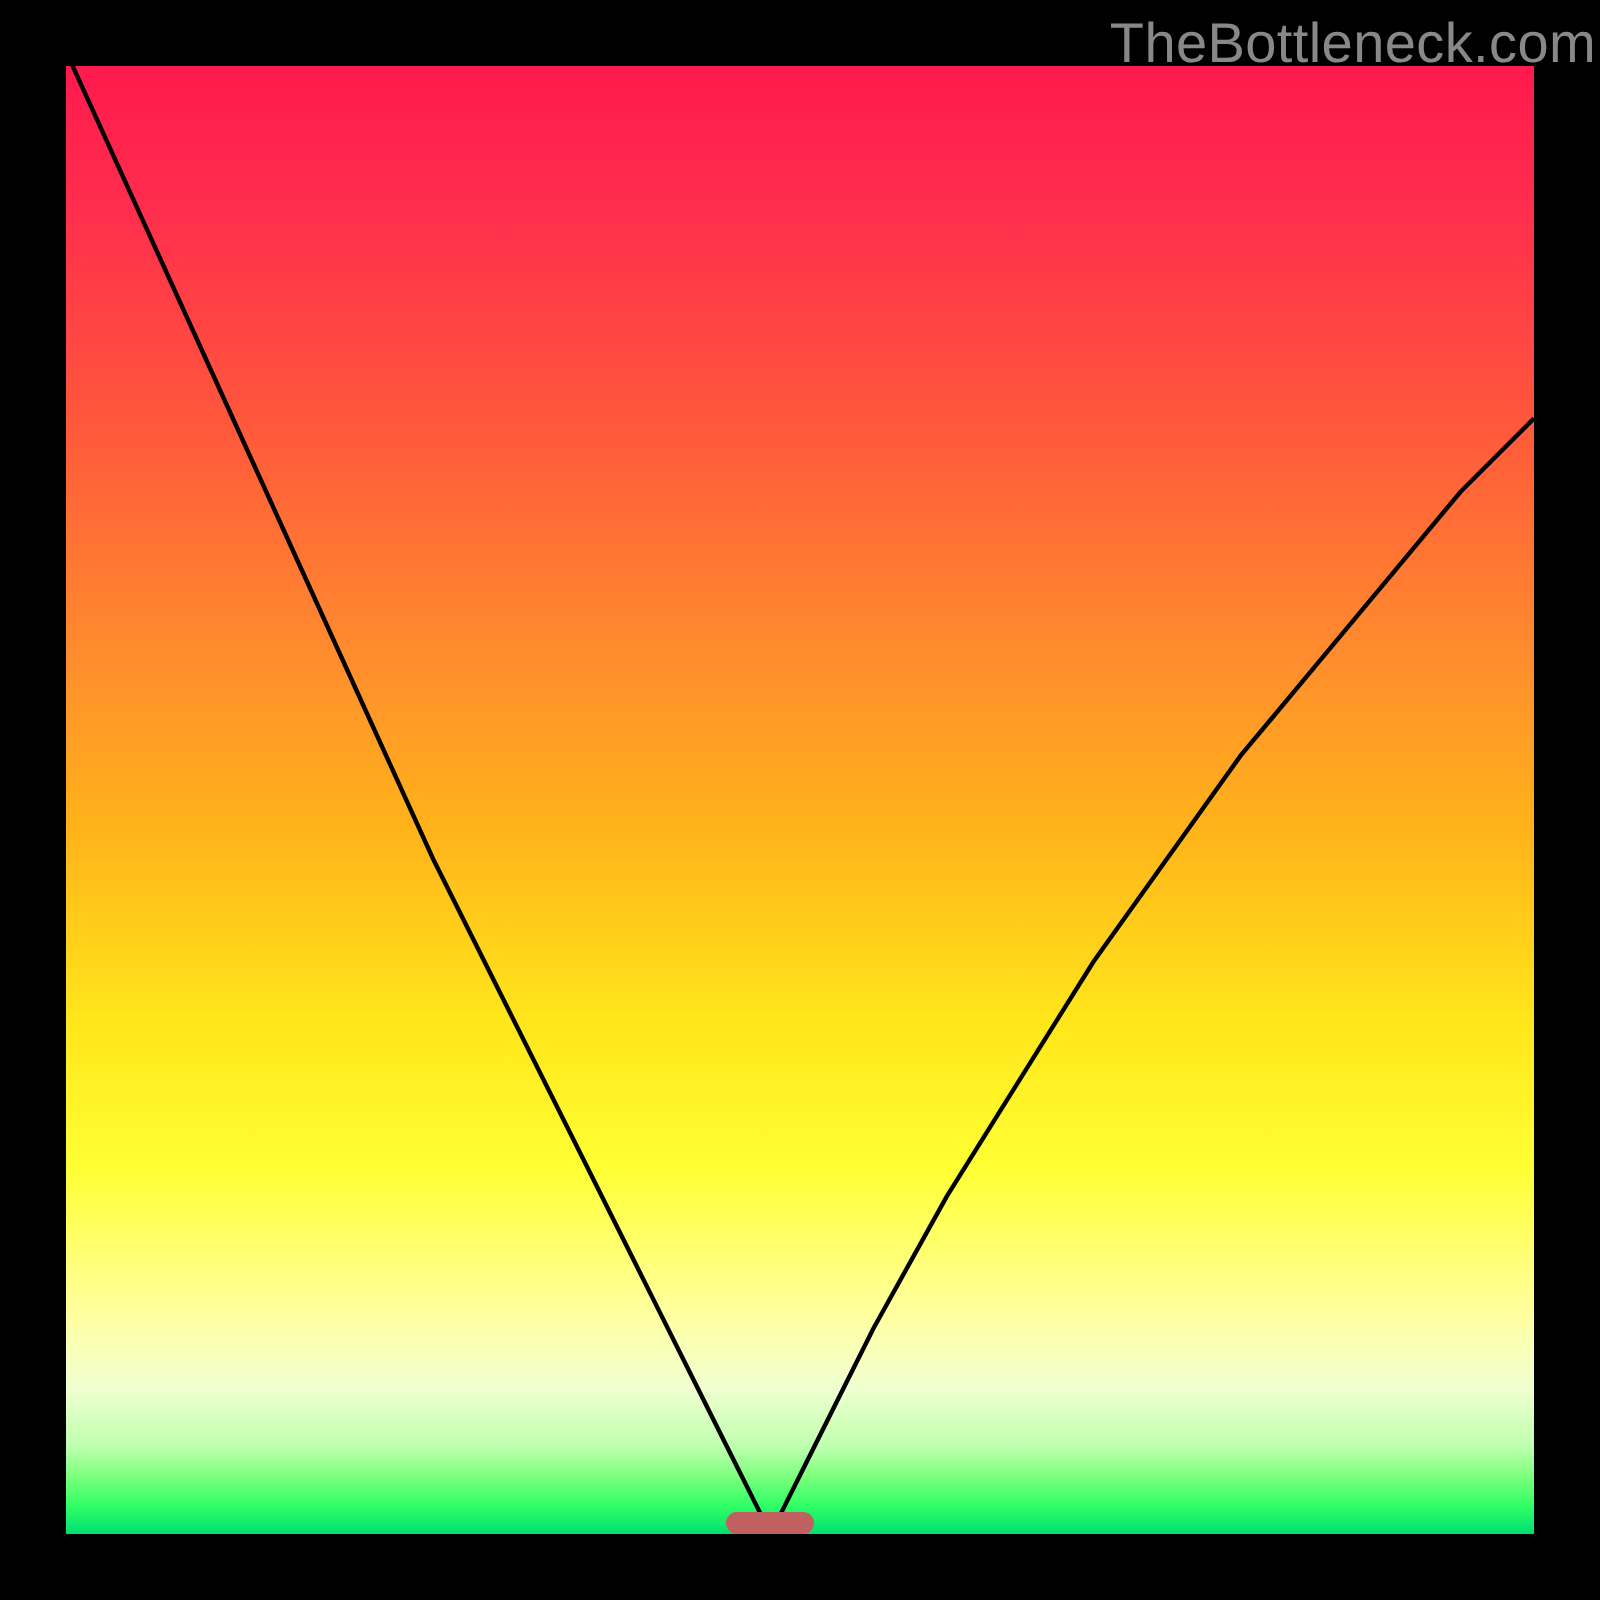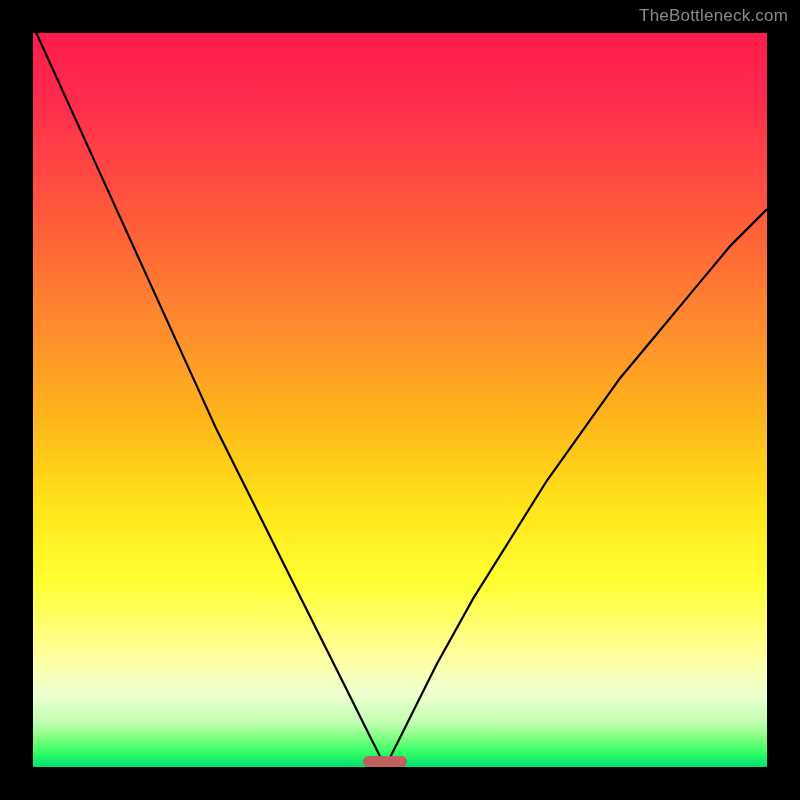--- a/index.html
+++ b/index.html
@@ -56,23 +56,23 @@
     height: 100%;
   }
   .marker {
     position: absolute;
     background: #c06060;
     border-radius: 6px;
   }
   .watermark {
     position: absolute;
     top: 6px;
-    right: 12px;
+    right: 2px;
     color: #888;
-    font-size: 17px;
+    font-size: 28px;
     font-weight: 500;
     letter-spacing: 0.2px;
     margin-left: 28px;
   }
 </style>
 </head>
 <body>
 
 <div class="frame">
   <div class="plot-area">

